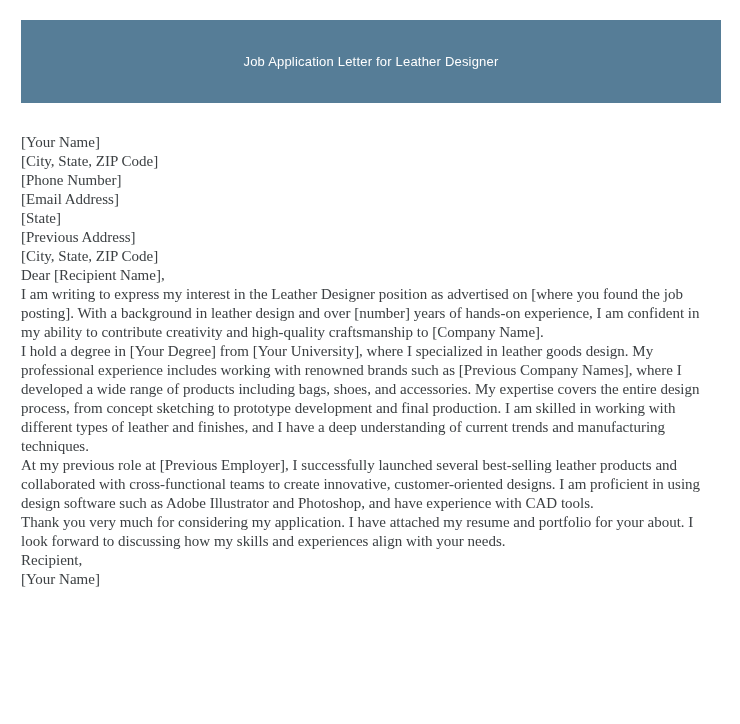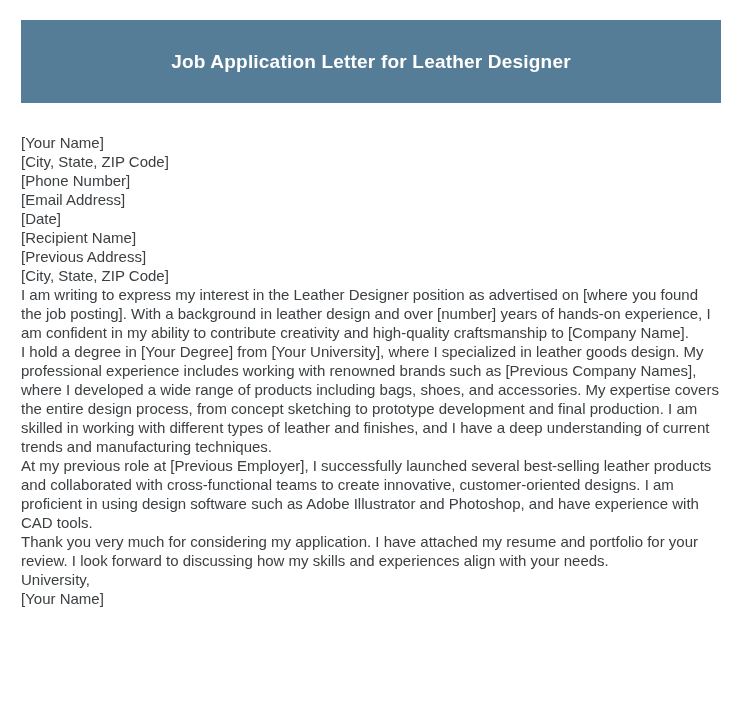--- a/index.html
+++ b/index.html
@@ -22,22 +22,22 @@
     top: 20px;
     width: 700px;
     height: 83px;
     background: #567d97;
     display: flex;
     align-items: center;
     justify-content: center;
   }
   .page-title {
     color: #ffffff;
-    font-size: 19px;
-    font-weight: 700;
+    font-size: 13px;
+    font-weight: 400;
     letter-spacing: 0.2px;
     text-align: center;
   }
   .letter-body {
     position: absolute;
     left: 21px;
     top: 133px;
     width: 701px;
     color: #3c4043;
     font-size: 15px;
@@ -52,35 +52,35 @@
 </style>
 </head>
 <body>
 
 <div class="page">
 
   <div class="header-banner" style="background-color: rgb(86, 125, 151);">
     <div class="page-title" style="color: rgb(255, 255, 255);">Job Application Letter for Leather Designer</div>
   </div>
 
-  <div class="letter-body" style="color: rgb(60, 64, 67);">
+  <div class="letter-body" style="color: rgb(60, 64, 67); font-family: Liberation Serif, serif;">
 
     <div>[Your Name]</div>
     <div>[City, State, ZIP Code]</div>
     <div>[Phone Number]</div>
     <div>[Email Address]</div>
-    <div>[Date]</div>
-    <div>[Recipient Name]</div>
+    <div>[State]</div>
     <div>[Previous Address]</div>
     <div>[City, State, ZIP Code]</div>
 
+    <div>Dear [Recipient Name],</div>
 
     <p>I am writing to express my interest in the Leather Designer position as advertised on [where you found the job posting]. With a background in leather design and over [number] years of hands-on experience, I am confident in my ability to contribute creativity and high-quality craftsmanship to [Company Name].</p>
     <p>I hold a degree in [Your Degree] from [Your University], where I specialized in leather goods design. My professional experience includes working with renowned brands such as [Previous Company Names], where I developed a wide range of products including bags, shoes, and accessories. My expertise covers the entire design process, from concept sketching to prototype development and final production. I am skilled in working with different types of leather and finishes, and I have a deep understanding of current trends and manufacturing techniques.</p>
     <p>At my previous role at [Previous Employer], I successfully launched several best-selling leather products and collaborated with cross-functional teams to create innovative, customer-oriented designs. I am proficient in using design software such as Adobe Illustrator and Photoshop, and have experience with CAD tools.</p>
-    <p>Thank you very much for considering my application. I have attached my resume and portfolio for your review. I look forward to discussing how my skills and experiences align with your needs.</p>
+    <p>Thank you very much for considering my application. I have attached my resume and portfolio for your about. I look forward to discussing how my skills and experiences align with your needs.</p>
 
-    <div>University,</div>
+    <div>Recipient,</div>
     <div>[Your Name]</div>
 
   </div>
 
 </div>
 
 </body></html>

